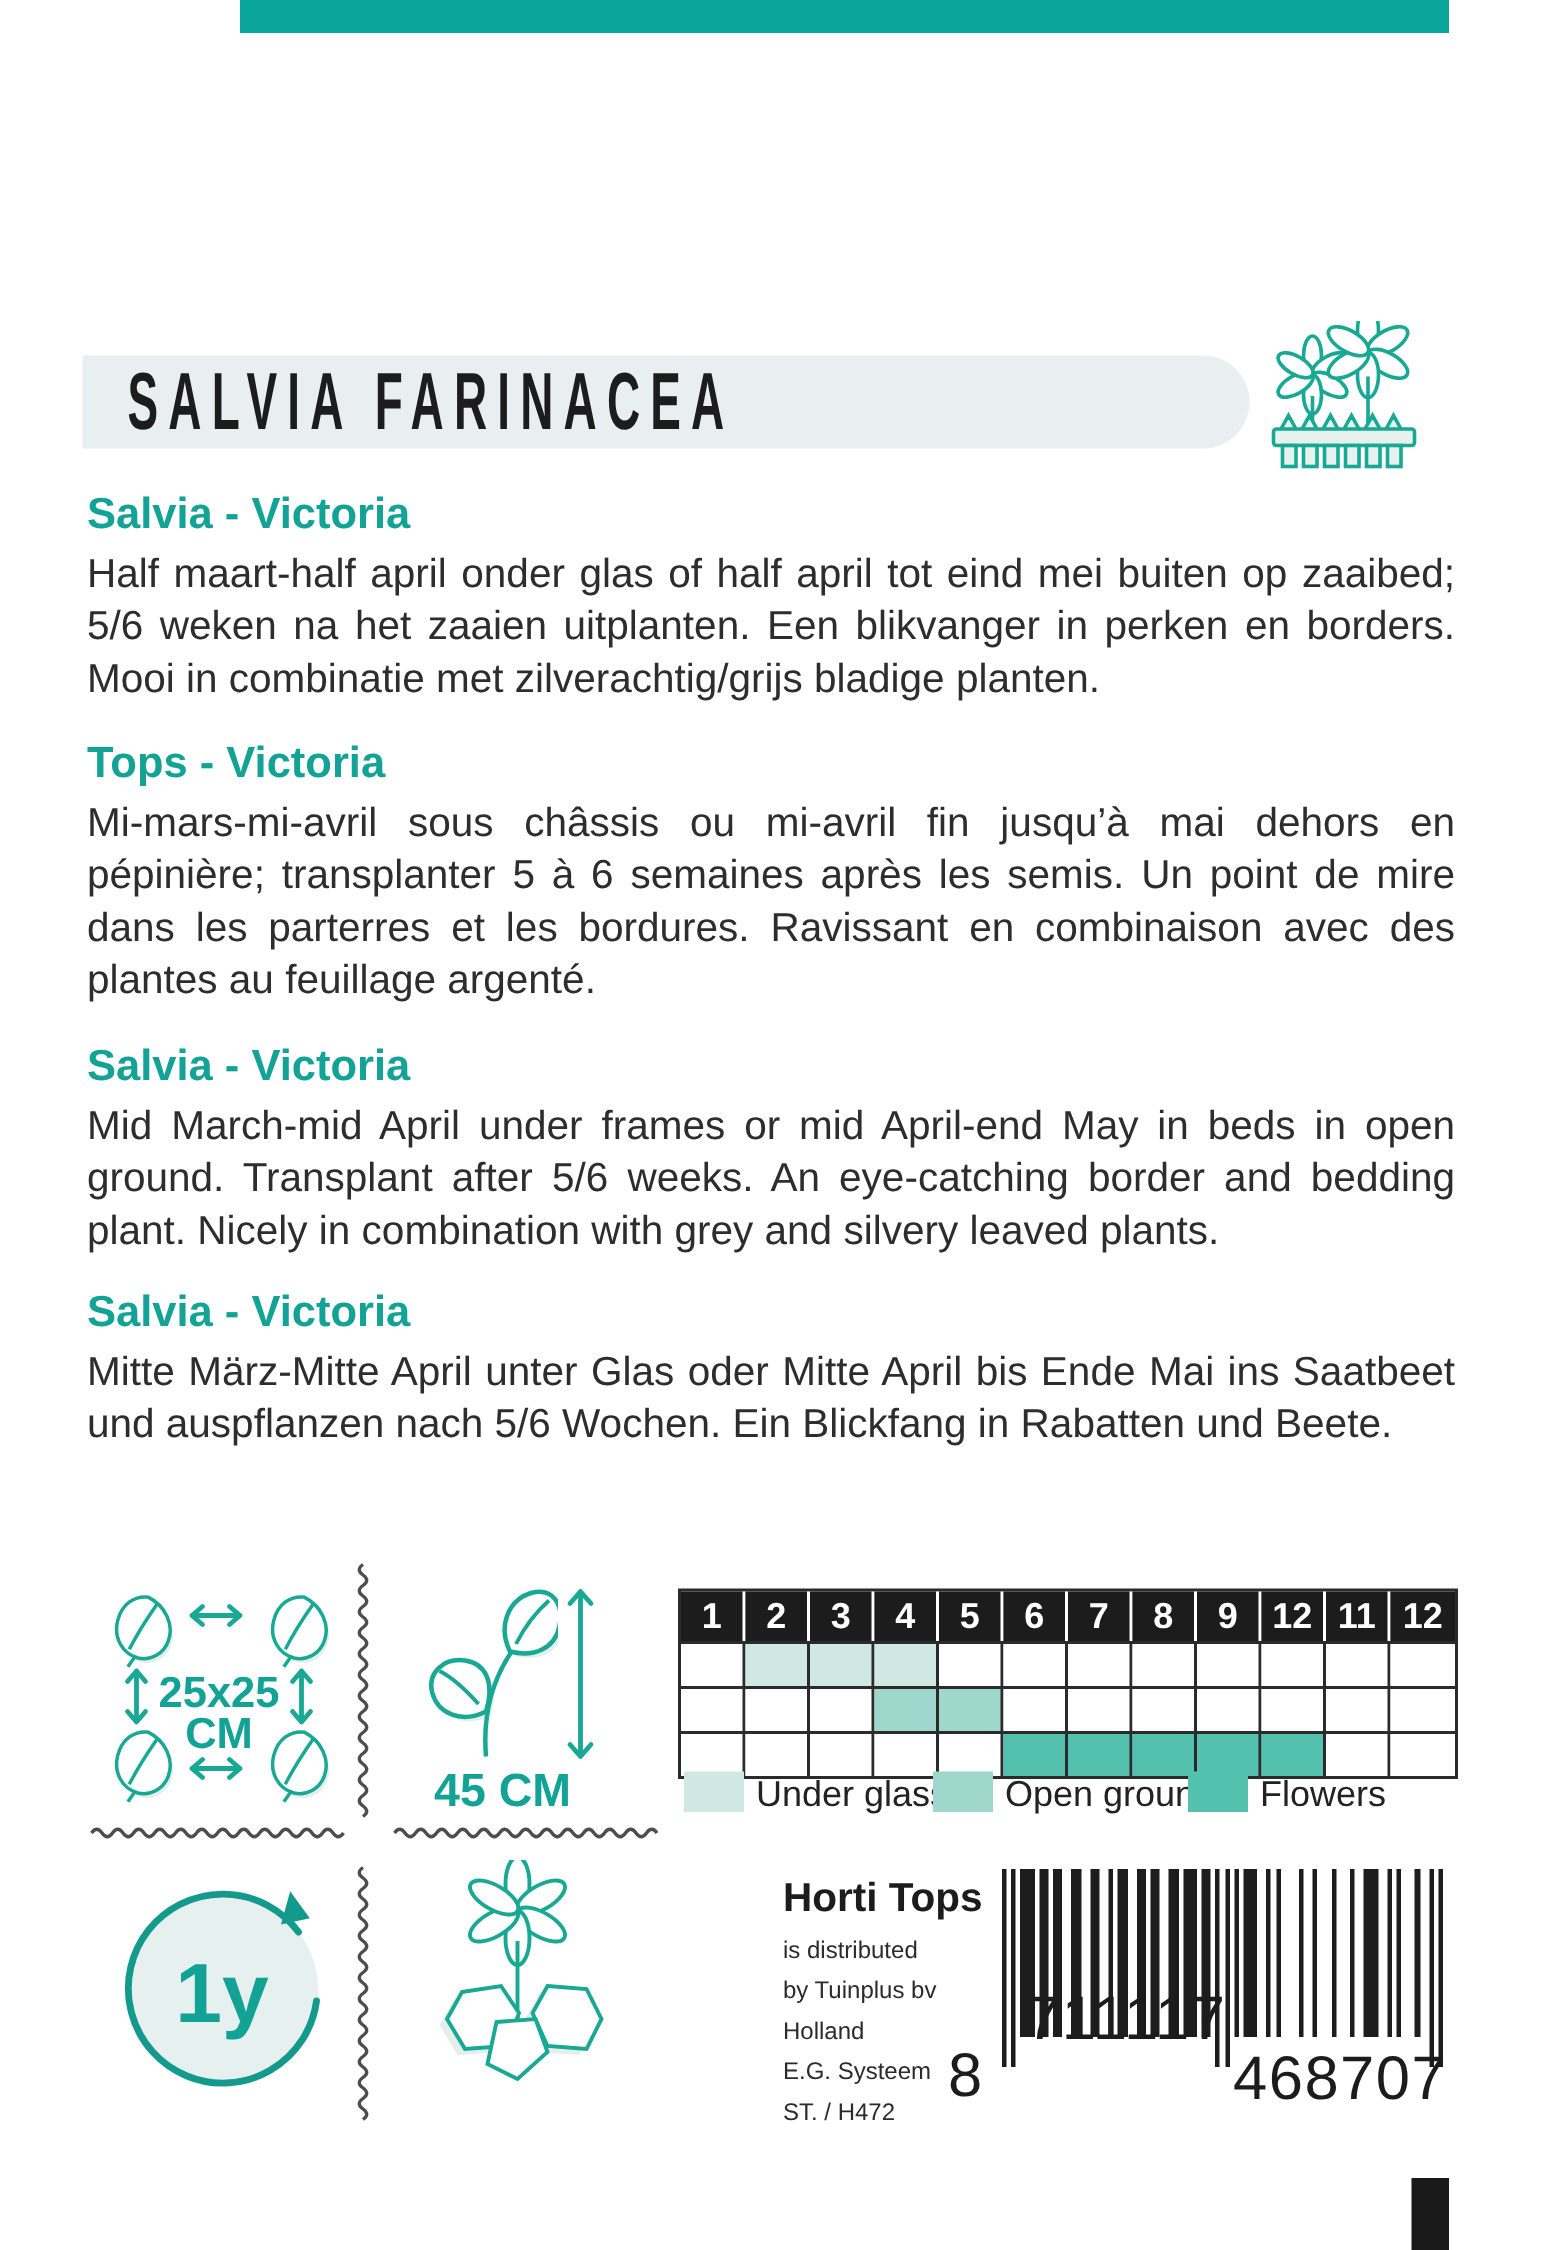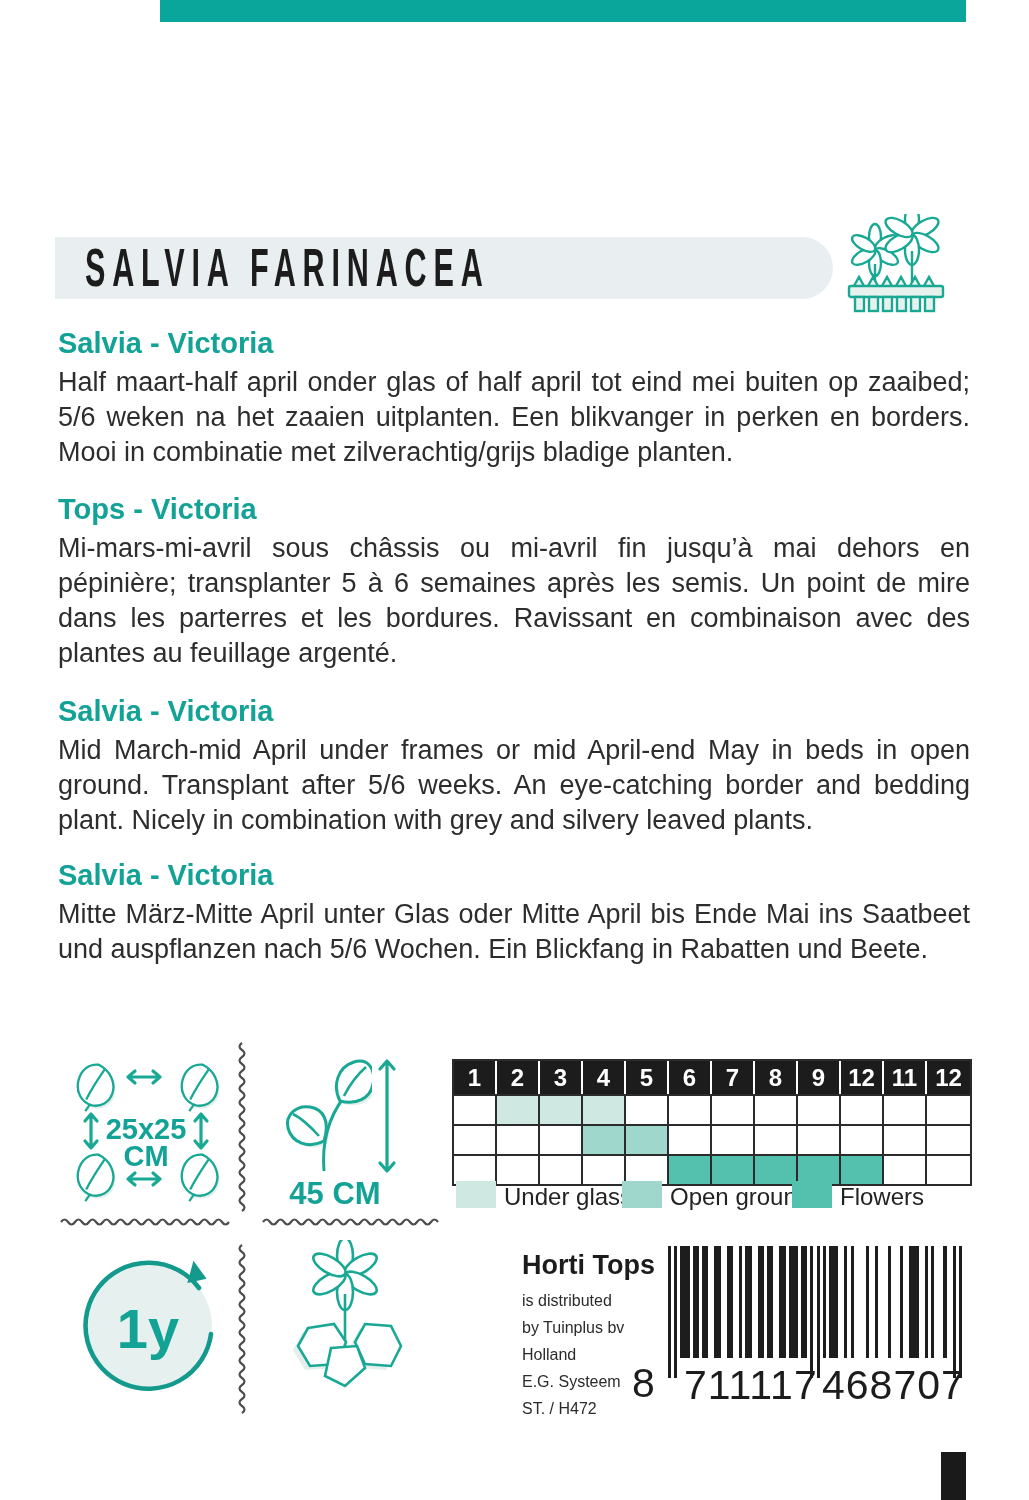--- a/index.html
+++ b/index.html
@@ -342,18 +342,18 @@
       <div class="bar" style="left: 74.7368%; width: 1.05263%;"></div>
       <div class="bar" style="left: 78.9474%; width: 1.05263%;"></div>
       <div class="bar" style="left: 82.1053%; width: 3.15789%;"></div>
       <div class="bar" style="left: 87.3684%; width: 1.05263%;"></div>
       <div class="bar" style="left: 89.4737%; width: 1.05263%;"></div>
       <div class="bar" style="left: 93.6842%; width: 1.05263%;"></div>
       <div class="bar tall" style="left: 96.8421%; width: 1.05263%;"></div>
       <div class="bar tall" style="left: 98.9474%; width: 1.05263%;"></div>
     </div>
   <div class="bc-digit" style="left:632px;top:1360px">8</div>
-  <div class="bc-digit" style="left:684px;top:1362px">711117</div>
+  <div class="bc-digit" style="left:684px;top:1322px">711117</div>
   <div class="bc-digit" style="left:822px;top:1362px">468707</div>
 
   <div class="corner-mark"></div>
 
 </div>
 
 </body></html>

